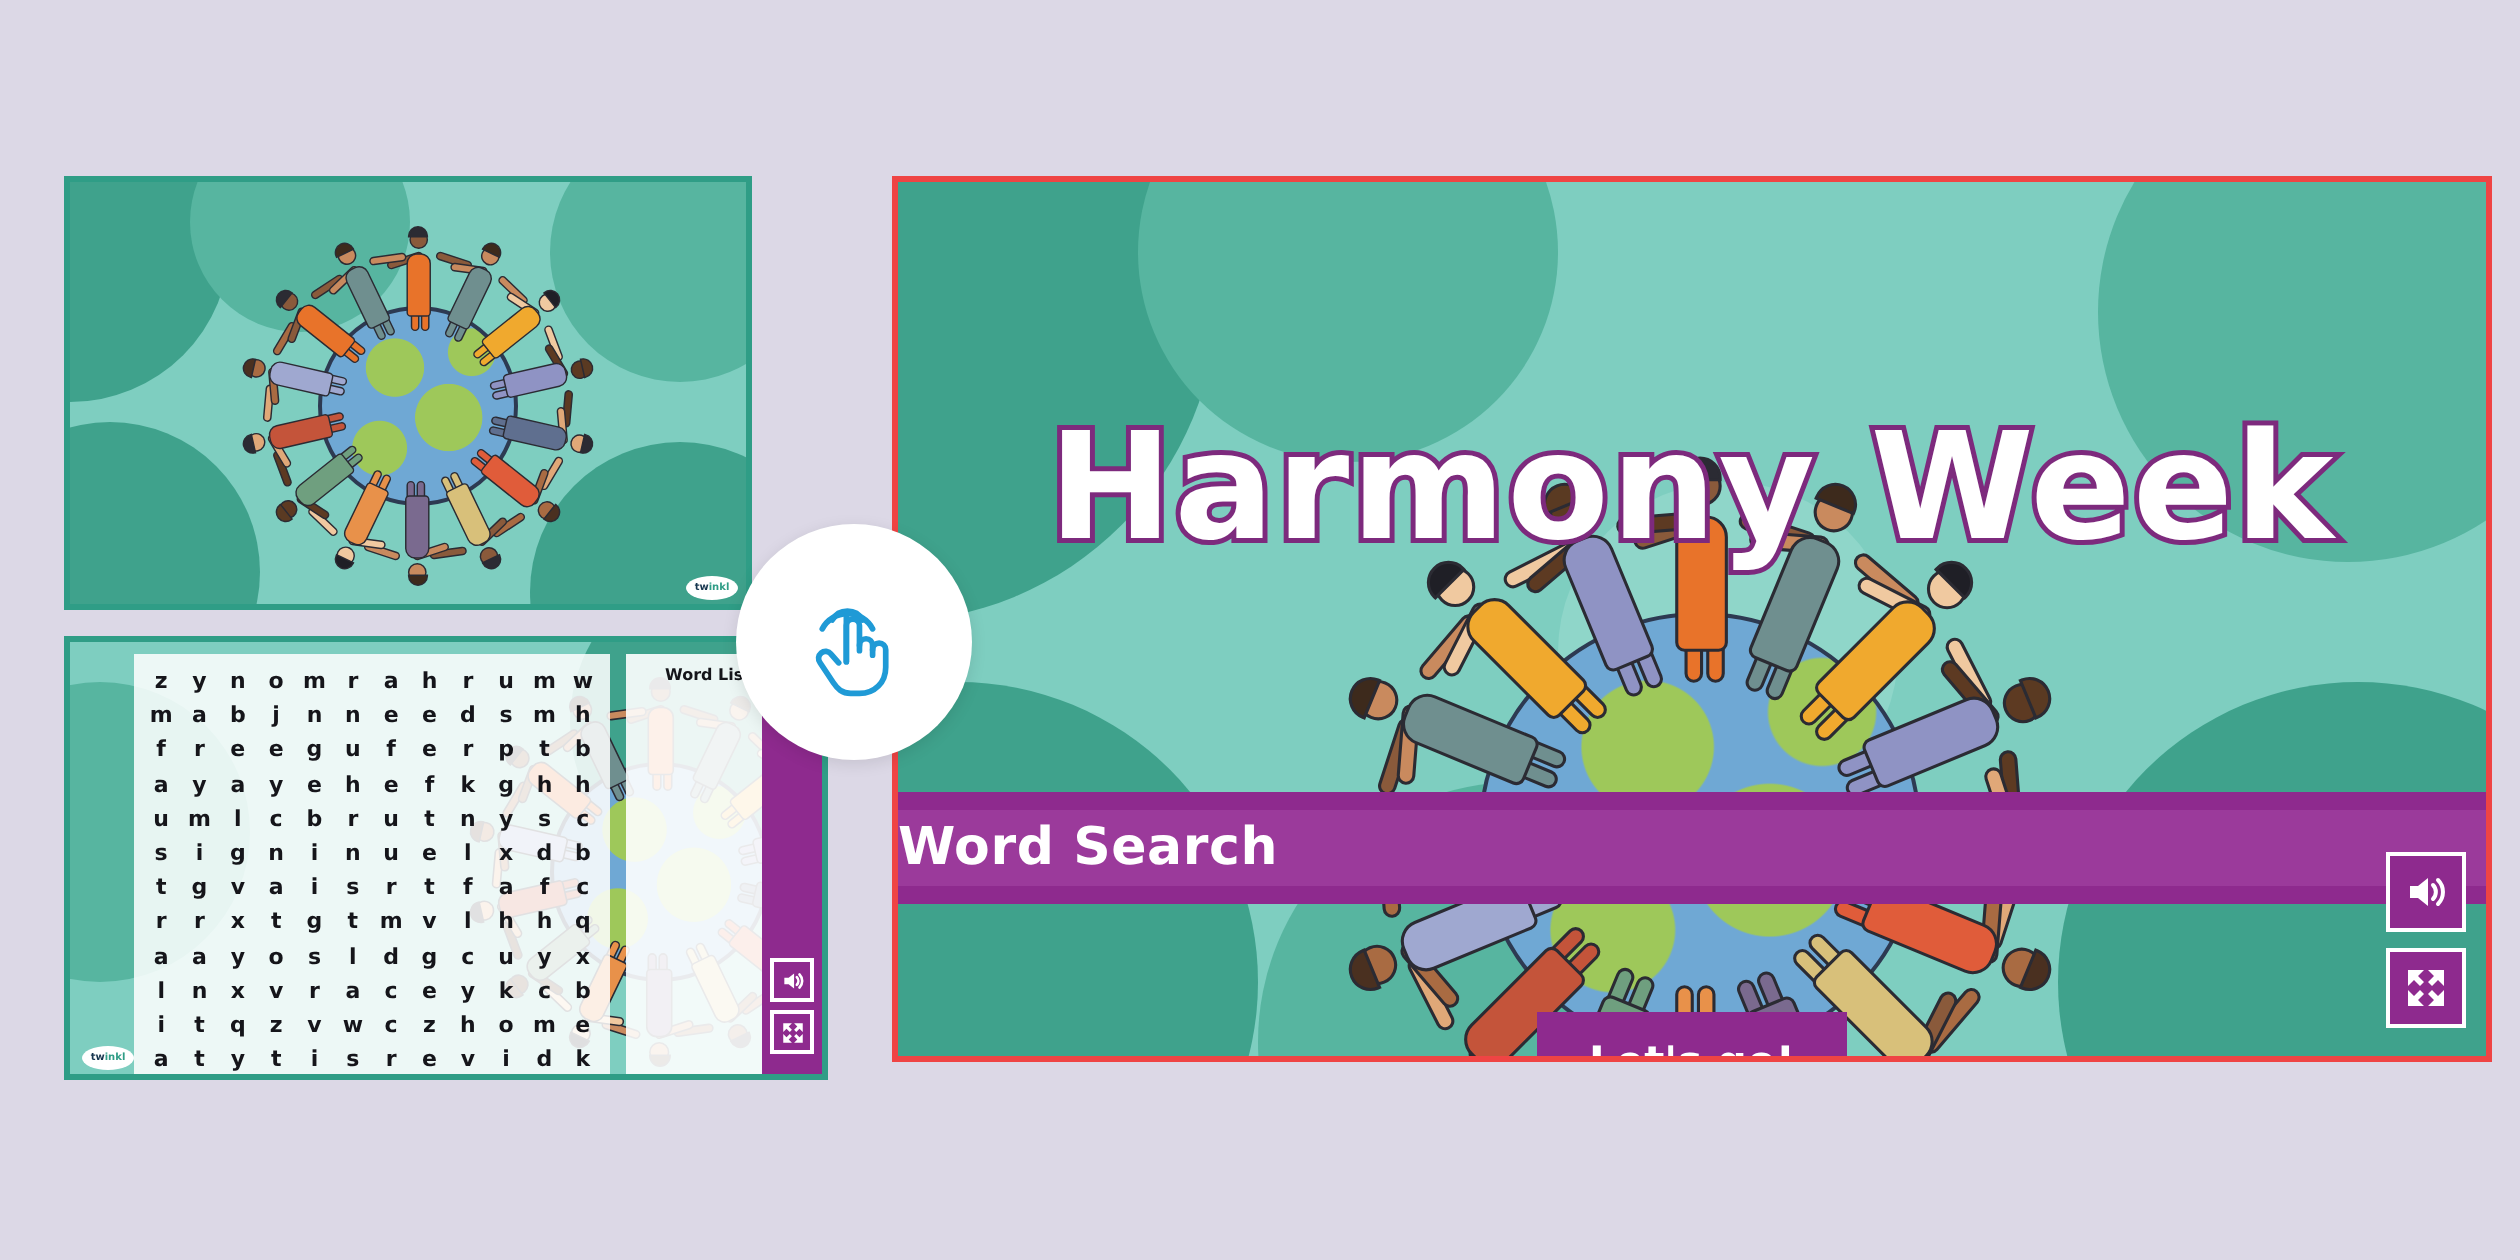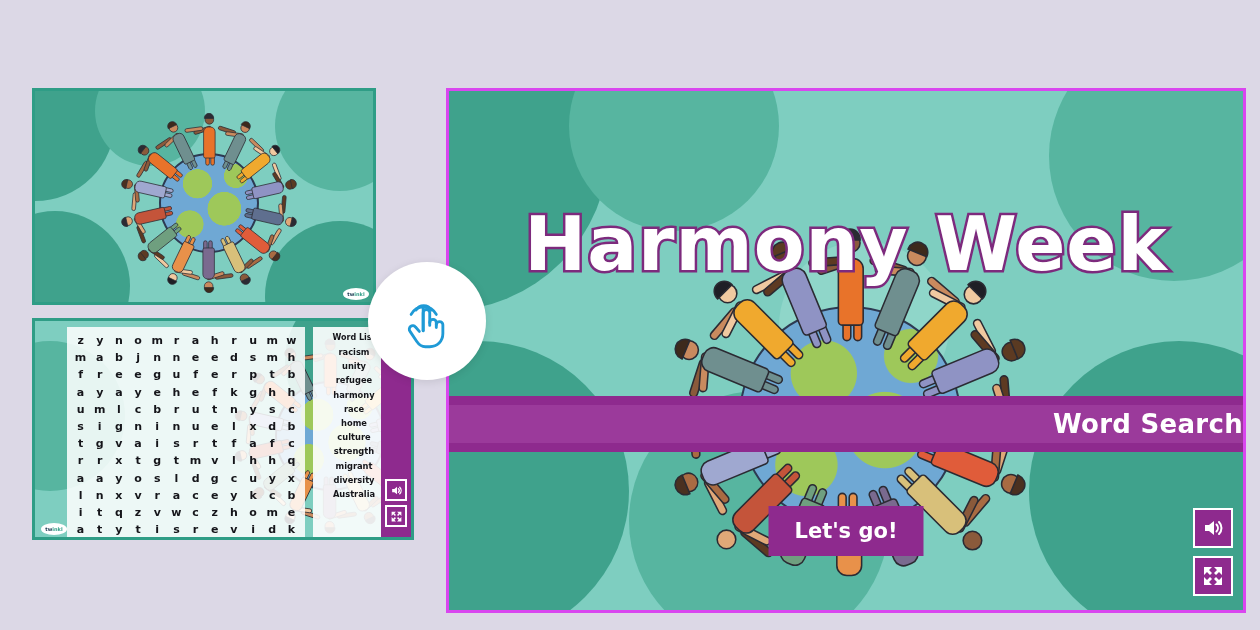--- a/index.html
+++ b/index.html
@@ -76,22 +76,22 @@
     position: absolute;
     width: 6px; height: 26px;
     border-radius: 3px;
     border: 1.2px solid #2b2b33;
   }
 
   
   #main-slide {
     position: absolute;
     left: 446px; top: 88px;
-    width: 800px; height: 525px;
-    border: 3px solid #d946ef;
+    width: 800px; height: 443px;
+    border: 3px solid #ef4444;
     background: #7ecec0;
     overflow: hidden;
   }
 
   #main-title {
     position: absolute;
     left: 0; right: 0; top: 116px;
     text-align: center;
     font-size: 74px;
     font-weight: 700;
@@ -105,21 +105,21 @@
   }
 
   #word-search-banner {
     position: absolute;
     left: 0; right: 0; top: 305px;
     height: 56px;
     background: #8e2a8e;
     z-index: 7;
     display: flex;
     align-items: center;
-    justify-content: flex-end;
+    justify-content: flex-start;
   }
   #word-search-banner::before {
     content: "";
     position: absolute;
     left: 0; right: 0; top: 9px; height: 38px;
     background: #9b3a9b;
   }
   #word-search-banner .label {
     position: relative;
     font-family: "DejaVu Sans", sans-serif;
@@ -889,33 +889,20 @@
         <span>e</span>
         <span>v</span>
         <span>i</span>
         <span>d</span>
         <span>k</span>
       </div>
   </div>
 
   <div id="wordlist-card">
     <div class="wl-title">Word List</div>
-    <div id="wordlist-items">
-        <div class="wl-item">racism</div>
-        <div class="wl-item">unity</div>
-        <div class="wl-item">refugee</div>
-        <div class="wl-item">harmony</div>
-        <div class="wl-item">race</div>
-        <div class="wl-item">home</div>
-        <div class="wl-item">culture</div>
-        <div class="wl-item">strength</div>
-        <div class="wl-item">migrant</div>
-        <div class="wl-item">diversity</div>
-        <div class="wl-item">Australia</div>
-      </div>
   </div>
 
   <div class="side-strip"></div>
 
   <div class="ctrl-stack" style="right:4px; bottom:10px;">
     <div class="ctrl-btn" style="width:22px; height:22px; margin-bottom:4px;">
       <svg width="13" height="13" viewBox="0 0 24 24">
         <path d="M4 9h4l5-4v14l-5-4H4z" fill="#ffffff"></path>
         <path d="M15.5 8.5a5 5 0 0 1 0 7" stroke="#ffffff" stroke-width="2.4" fill="none" stroke-linecap="round"></path>
         <path d="M18 6a8.5 8.5 0 0 1 0 12" stroke="#ffffff" stroke-width="2.4" fill="none" stroke-linecap="round"></path>

